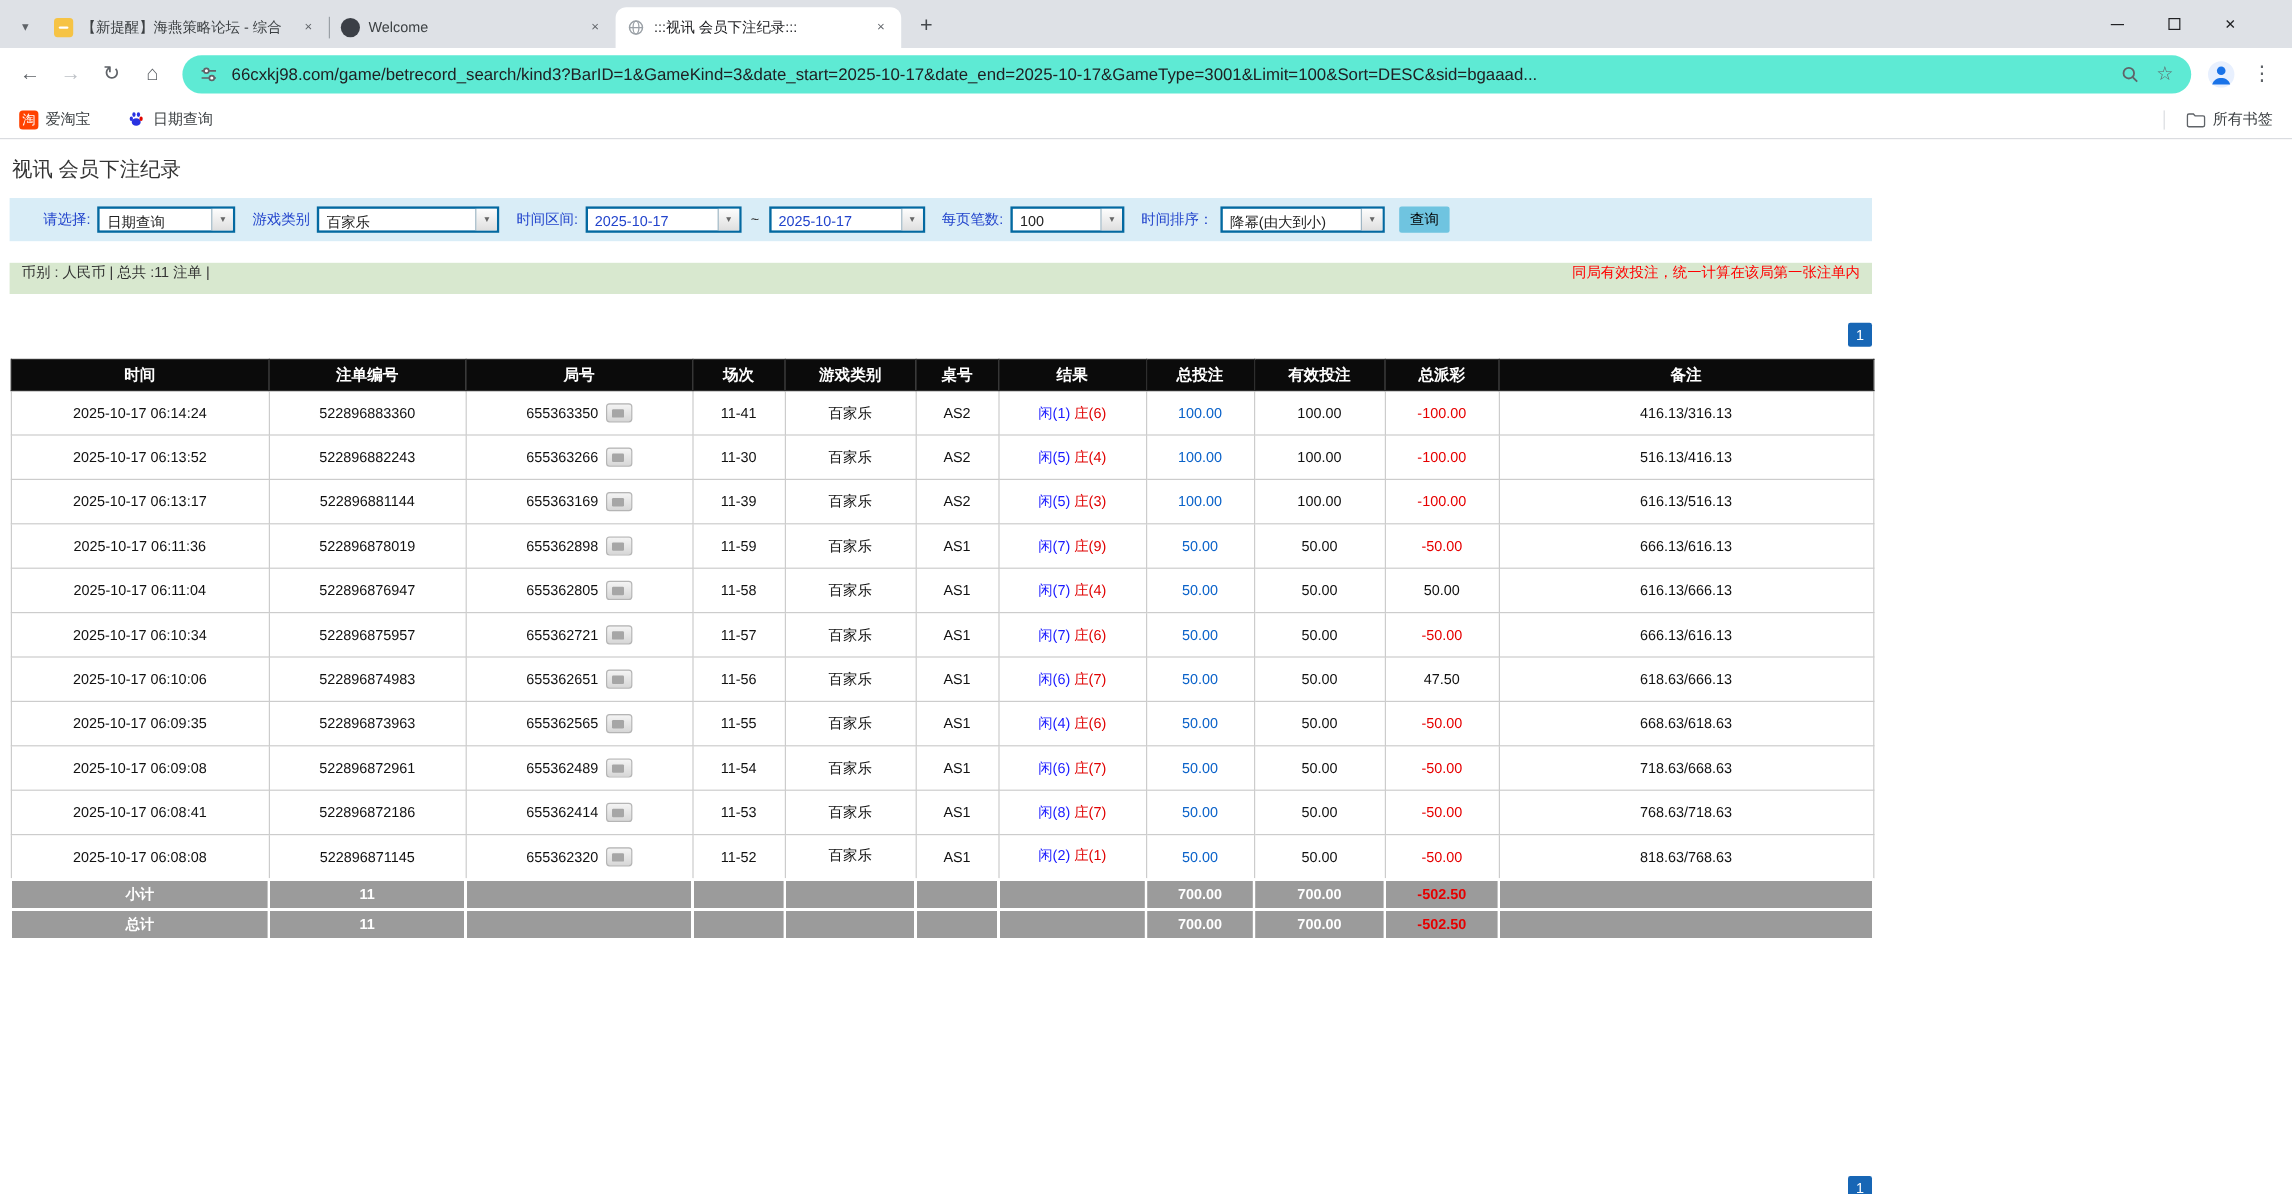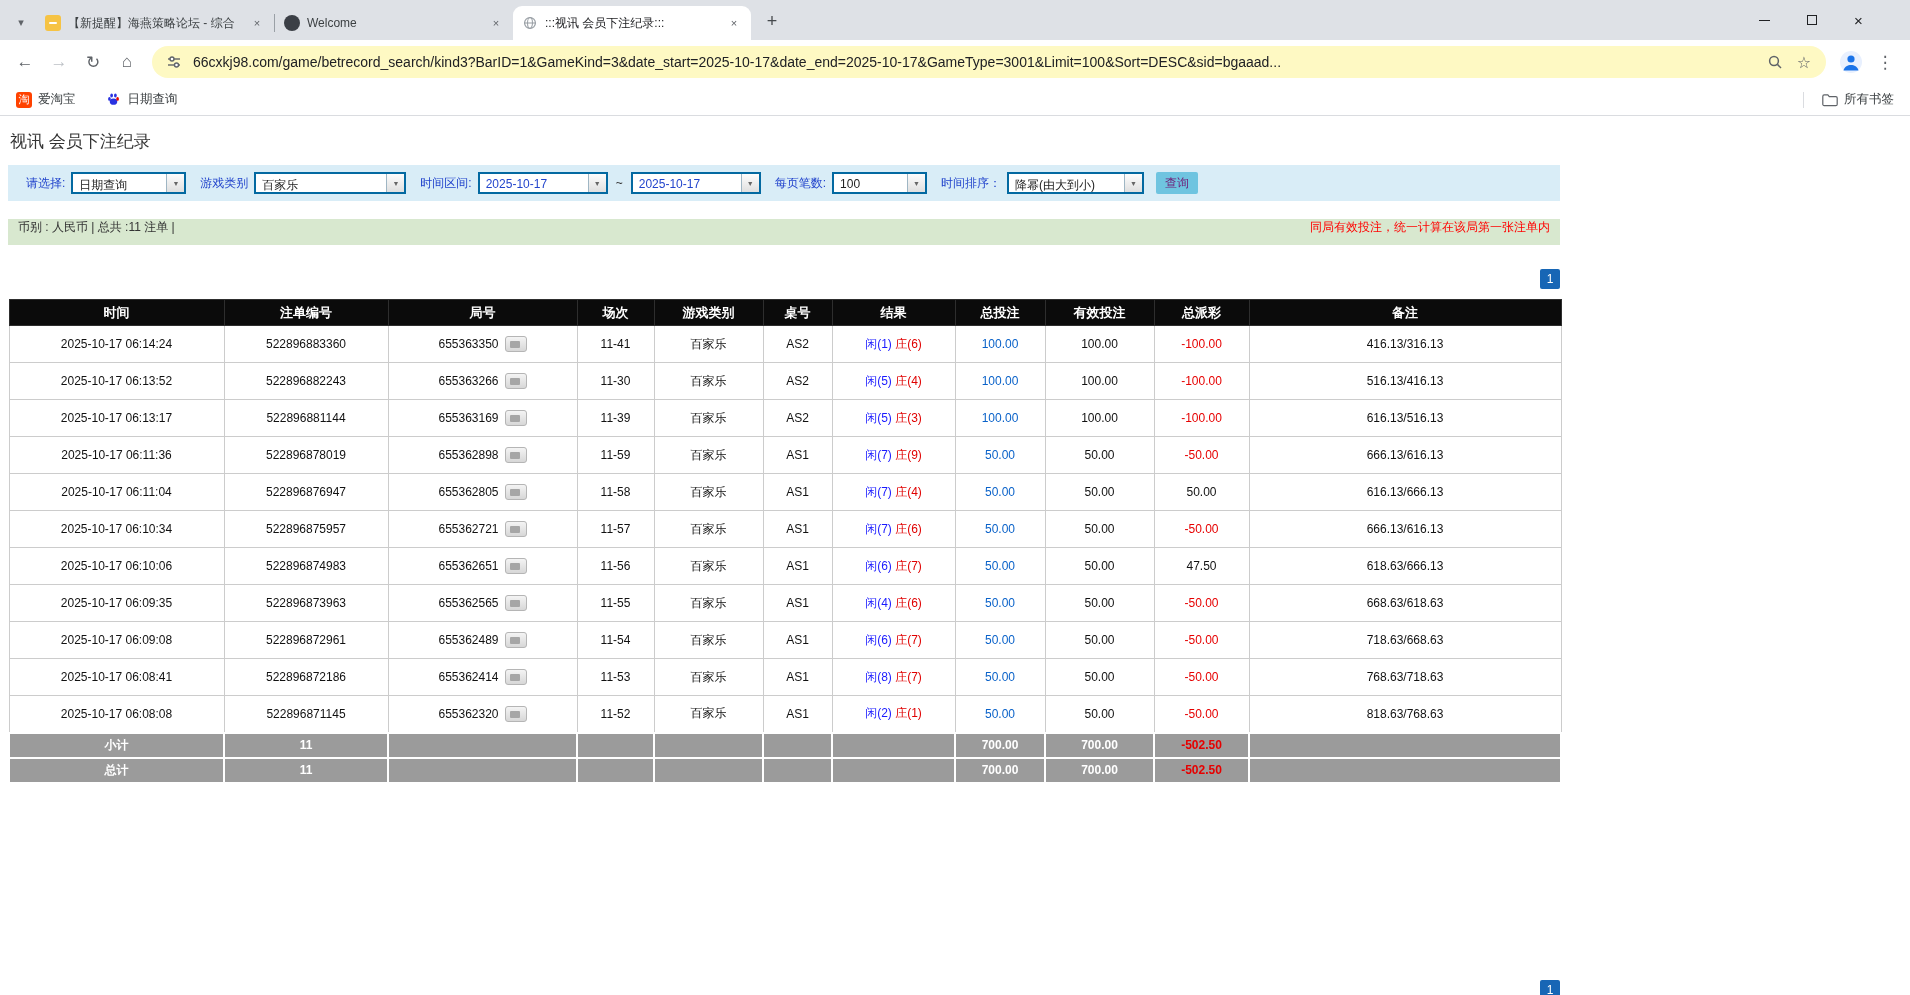--- a/index.html
+++ b/index.html
@@ -26,21 +26,21 @@
   .win-controls { position:absolute; right:28px; top:0; height:40px; display:flex; align-items:center; }
   .win-btn { width:47px; height:40px; display:flex; align-items:center; justify-content:center; color:#202124; cursor:pointer; }
   .min-line { width:11px; height:1px; background:#202124; display:inline-block; }
   .max-box { width:10px; height:10px; border:1px solid #202124; display:inline-block; }
   .close-x { font-size:15px; }
 
   .addressbar { height:44px; background:#fff; display:flex; align-items:center; padding:0 10px; gap:4px; }
   .nav-icon { width:30px; height:30px; display:flex; align-items:center; justify-content:center;
     font-size:17px; color:#5f6368; border-radius:50%; cursor:pointer; flex:none; }
   .nav-icon.disabled { color:#bdc1c6; }
-  .url-pill { flex:1; height:32px; background:#fef9c3; border-radius:16px; display:flex; align-items:center;
+  .url-pill { flex:1; height:32px; background:#5eead4; border-radius:16px; display:flex; align-items:center;
     padding:0 12px; gap:9px; margin:0 6px; min-width:0; }
   .url-text { flex:1; font-size:14px; color:#202124; white-space:nowrap; overflow:hidden; }
   .pill-icon { width:20px; height:20px; display:flex; align-items:center; justify-content:center;
     color:#5f6368; font-size:16px; flex:none; cursor:pointer; }
   .avatar { width:30px; height:30px; display:flex; align-items:center; justify-content:center; flex:none; cursor:pointer; }
 
   .bookmarksbar { height:32px; background:#fff; border-bottom:1px solid #dadce0; display:flex; align-items:center;
     padding:0 12px; font-size:12.5px; color:#3c4043; }
   .bookmark { display:flex; align-items:center; gap:6px; margin-right:22px; cursor:pointer; height:24px; padding:0 4px; border-radius:4px; }
   .bm-icon { width:16px; height:16px; flex:none; display:flex; align-items:center; justify-content:center; }
@@ -48,29 +48,29 @@
   .bm-right { margin-left:auto; display:flex; align-items:center; }
   .bm-sep { width:1px; height:16px; background:#dadce0; margin-right:14px; }
   .bm-right .bookmark { margin-right:0; }
 
   
   .page { padding:0 8px; width:1910px; }
   .page-title { font-size:17px; font-weight:400; color:#333; margin:14px 0 12px 2px; }
 
   .filterbar { width:1552px; height:36px; background:#d9edf7; display:flex; align-items:center; padding:0 10px; font-size:12px; }
   .f-label { color:#2244cc; margin-left:14px; flex:none; }
-  .f-label.first { margin-left:8px; }
+  .f-label.first { margin-left:18px; }
   .combo { display:flex; align-items:stretch; background:#fff; border:2px solid #0369a1; height:22px; margin-left:6px; flex:none; }
   .combo .c-val { flex:1; padding:3px 6px; font-size:12px; color:#222; white-space:nowrap; overflow:hidden; }
   .combo .c-btn { width:18px; border-left:1px solid #9fb6c4; background:linear-gradient(#fdfdfd,#dfdfdf);
     color:#666; font-size:7px; display:flex; align-items:center; justify-content:center; cursor:pointer; flex:none; }
   .combo .date-val { color:#2244cc; }
   .w115 { width:115px; } .w152 { width:152px; } .w130 { width:130px; } .w95 { width:95px; } .w137 { width:137px; }
   .tilde { margin:0 2px 0 8px; color:#333; }
-  .search-btn { margin-left:12px; background:#6fc4e0; color:#701a75; border:none; height:22px; padding:0 9px;
+  .search-btn { margin-left:12px; background:#6fc4e0; color:#000000; border:none; height:22px; padding:0 9px;
     font-size:12px; border-radius:2px; cursor:pointer; flex:none; }
 
   .infobar { width:1552px; height:26px; background:#d8e8cf; display:flex; 
     justify-content:space-between; padding:0 10px; font-size:12px; color:#333; margin-top:18px; }
   .infobar .ib-right { color:#f00; }
 
   .pagerow { width:1552px; display:flex; justify-content:flex-end; margin-top:24px; }
   .pagerow.bottom { margin-top:196px; }
   .page-btn { min-width:20px; height:20px; background:#1766b5; color:#fff; font-size:12px; display:flex;
     align-items:center; justify-content:center; border-radius:2px; cursor:pointer; padding:0 4px; }

